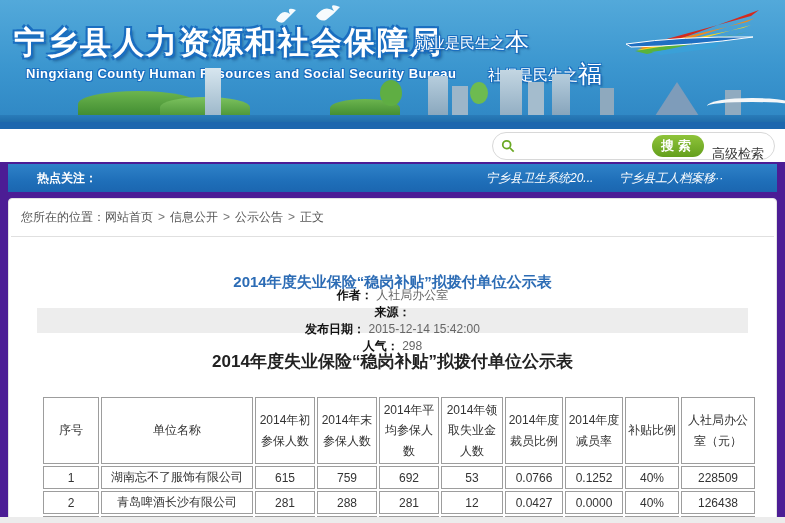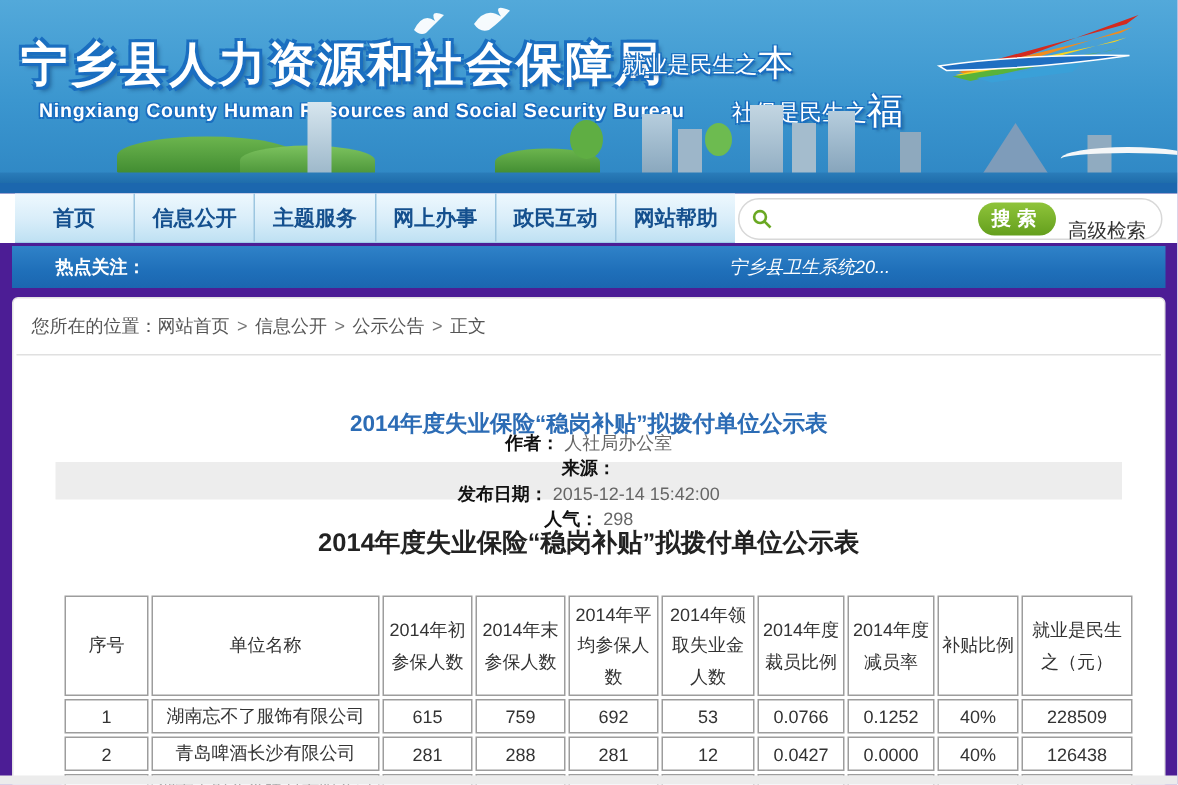--- a/index.html
+++ b/index.html
@@ -141,44 +141,37 @@
     <div class="bld b7"></div>
     <div class="bld b8"></div>
     <div class="bld pyramid"></div>
     <div class="bld tower"></div>
     <div class="bridge"></div>
     <div class="water"></div>
   </div>
 
   <div class="nav-strip"></div>
   <div class="nav-row">
-    <div class="nav-menu">
-        <div class="nav-item">首页</div>
-        <div class="nav-item">信息公开</div>
-        <div class="nav-item">主题服务</div>
-        <div class="nav-item">网上办事</div>
-        <div class="nav-item">政民互动</div>
-        <div class="nav-item">网站帮助</div>
-      </div>
     <div class="search-zone">
       <svg class="search-icon" viewBox="0 0 16 16">
         <circle cx="6.5" cy="6.5" r="4.5" fill="none" stroke="#6aa823" stroke-width="2"></circle>
         <line x1="10" y1="10" x2="14.5" y2="14.5" stroke="#6aa823" stroke-width="2"></line>
       </svg>
       <input class="search-input" type="text" placeholder="" style="">
       <button class="search-btn">搜索</button>
       <span class="adv-link">高级检索</span>
     </div>
   </div>
 
   <div class="hotbar">
     <span class="bulb-icon"><span class="glass"></span><span class="base"></span></span>
     <span class="hot-label">热点关注：</span>
     <span class="hot-links">
         <span class="hot-link">宁乡县卫生系统20...</span>
+        <span class="hot-link">宁乡县工人档案移··</span>
       </span>
   </div>
 
   <div class="content-box">
     <div class="breadcrumb">
       <span>您所在的位置：</span><span><span class="crumb">网站首页</span><span class="sep">&gt;</span><span class="crumb">信息公开</span><span class="sep">&gt;</span><span class="crumb">公示公告</span><span class="sep">&gt;</span><span class="crumb">正文</span></span>
     </div>
     <div class="bc-divider"></div>
 
     <div class="article-title-blue">2014年度失业保险“稳岗补贴”拟拨付单位公示表</div>
@@ -210,21 +203,21 @@
             <tr>
               <th>序号</th>
               <th>单位名称</th>
               <th>2014年初参保人数</th>
               <th>2014年末参保人数</th>
               <th>2014年平均参保人数</th>
               <th>2014年领取失业金人数</th>
               <th>2014年度裁员比例</th>
               <th>2014年度减员率</th>
               <th>补贴比例</th>
-              <th>就业是民生之（元）</th>
+              <th>人社局办公室（元）</th>
             </tr>
           </thead>
         <tbody>
             <tr>
               <td>1</td>
               <td>湖南忘不了服饰有限公司</td>
               <td>615</td>
               <td>759</td>
               <td>692</td>
               <td>53</td>

